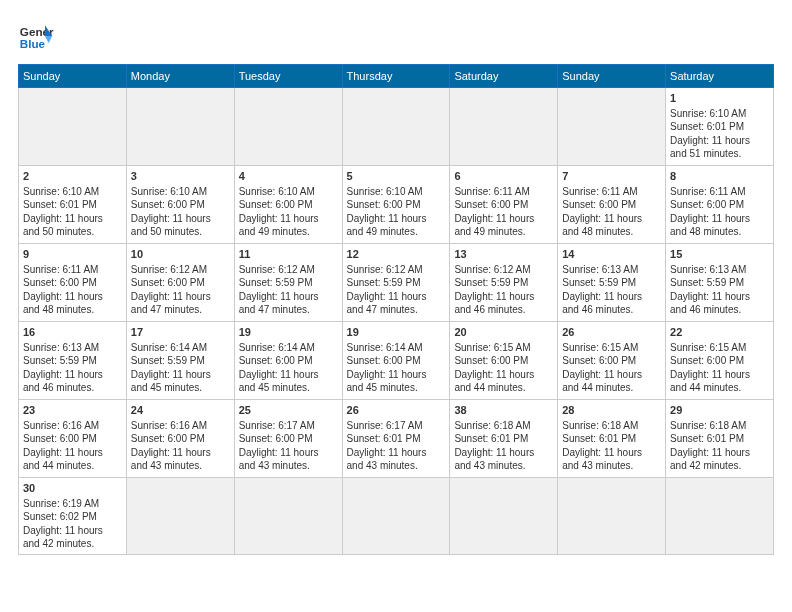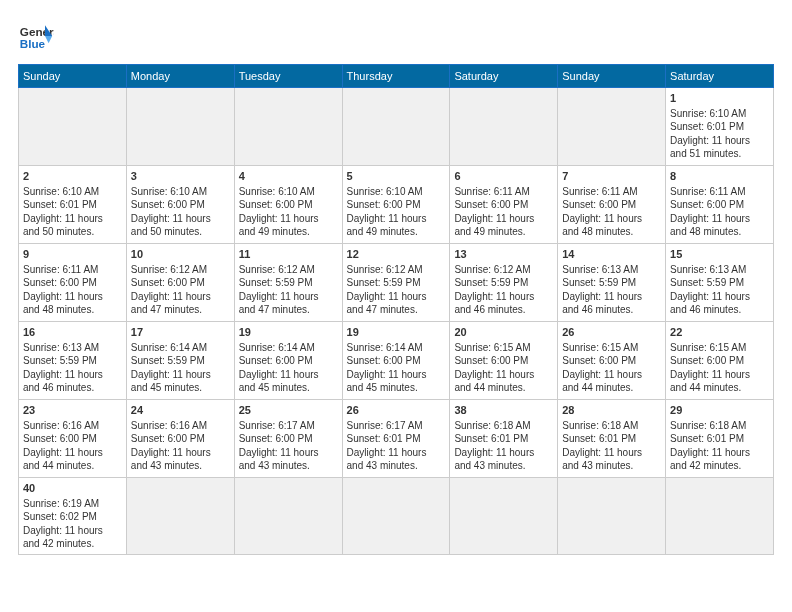--- a/index.html
+++ b/index.html
@@ -246,21 +246,21 @@
             <span class="day-num">28</span>
             <div class="day-info">Sunrise: 6:18 AM<br>Sunset: 6:01 PM<br>Daylight: 11 hours and 43 minutes.</div>
           </td>
           <td>
             <span class="day-num">29</span>
             <div class="day-info">Sunrise: 6:18 AM<br>Sunset: 6:01 PM<br>Daylight: 11 hours and 42 minutes.</div>
           </td>
         </tr>
         <tr class="last-row">
           <td>
-            <span class="day-num">40</span>
+            <span class="day-num">30</span>
             <div class="day-info">Sunrise: 6:19 AM<br>Sunset: 6:02 PM<br>Daylight: 11 hours and 42 minutes.</div>
           </td>
           <td class="empty"></td>
           <td class="empty"></td>
           <td class="empty"></td>
           <td class="empty"></td>
           <td class="empty"></td>
           <td class="empty"></td>
         </tr>
       </tbody>

